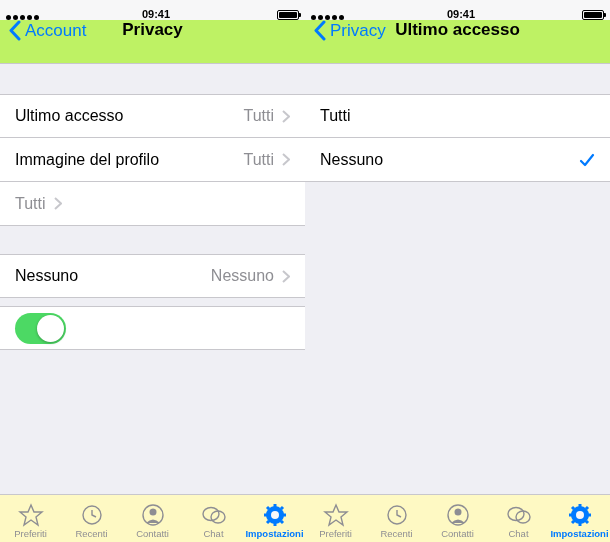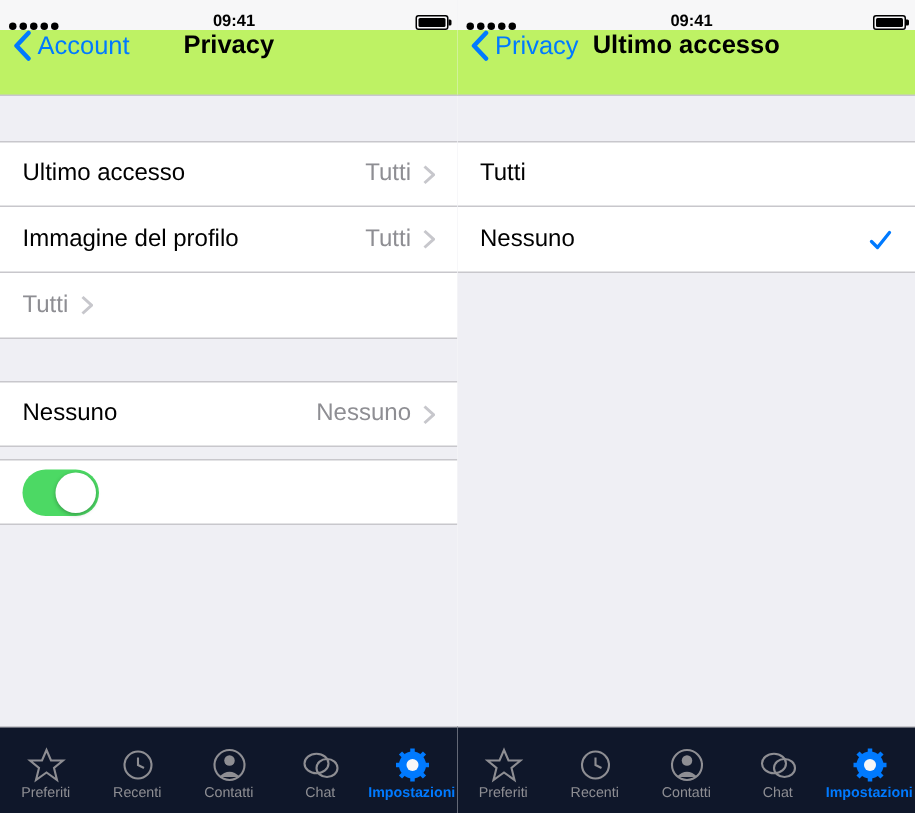--- a/index.html
+++ b/index.html
@@ -96,22 +96,22 @@
     width: 51px; height: 31px; background: #4cd964; border-radius: 16px;
     position: relative;
   }
   .switch .knob {
     position: absolute; right: 2px; top: 2px; width: 27px; height: 27px;
     background: #fff; border-radius: 50%; box-shadow: 0 1px 3px rgba(0,0,0,0.3);
   }
   .gap { height: 28px; }
   
   .tabbar {
-    height: 58px;
-    background: #0f172a;
+    height: 48px;
+    background: #fef9c3;
     border-top: 1px solid #c8c7cc;
     display: flex;
   }
   .tab {
     flex: 1; display: flex; flex-direction: column; align-items: center;
     justify-content: center; font-size: 9.5px; color: #8e8e93; gap: 1px;
     padding-top:4px;
   }
   .tab.active { color: #007aff; font-weight: bold; }
   .tab svg { width: 26px; height: 24px; }

